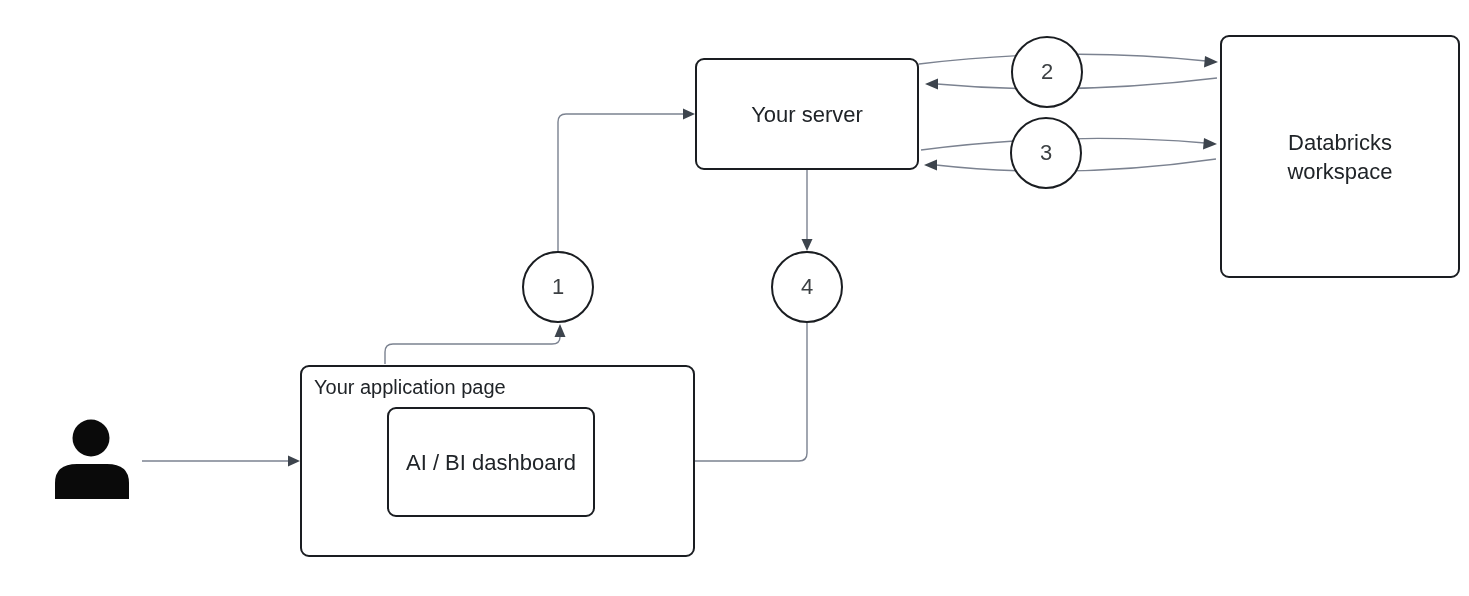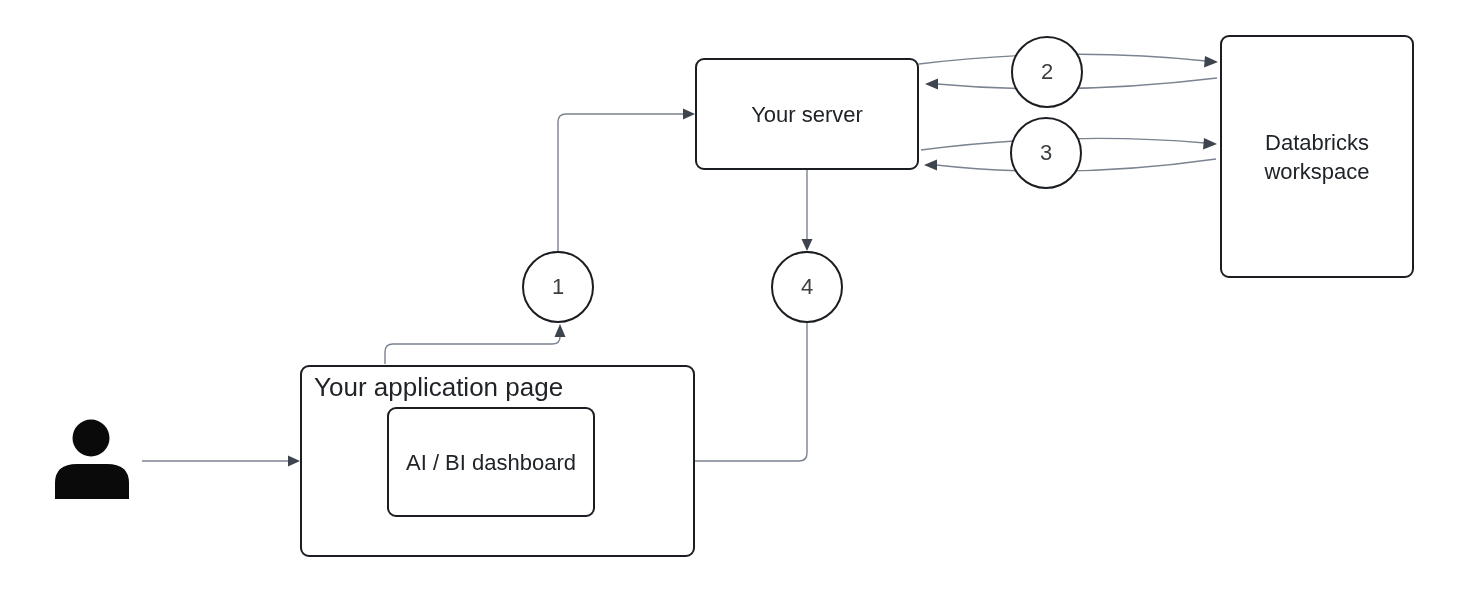--- a/index.html
+++ b/index.html
@@ -48,27 +48,27 @@
     color: var(--text);
   }
   .node.centered {
     display: flex;
     align-items: center;
     justify-content: center;
     text-align: center;
   }
   .node .multiline { white-space: pre-line; }
   .node-server     { left: 695px;  top: 58px;  width: 224px; height: 112px; }
-  .node-databricks { left: 1220px; top: 35px;  width: 194px; height: 243px; }
+  .node-databricks { left: 1220px; top: 35px;  width: 240px; height: 243px; }
   .node-app-page   { left: 300px;  top: 365px; width: 395px; height: 192px; }
   .node-dashboard  { left: 387px;  top: 407px; width: 208px; height: 110px; }
   .node-app-page .corner-label {
     position: absolute;
     left: 12px; top: 6px;
-    font-size: 26px;
+    font-size: 20px;
     line-height: 28px;
     white-space: nowrap;
   }
   .step-circle {
     position: absolute;
     width: 72px; height: 72px;
     background: var(--node-fill);
     border: 2.6px solid var(--border);
     border-radius: 50%;
     display: flex;

